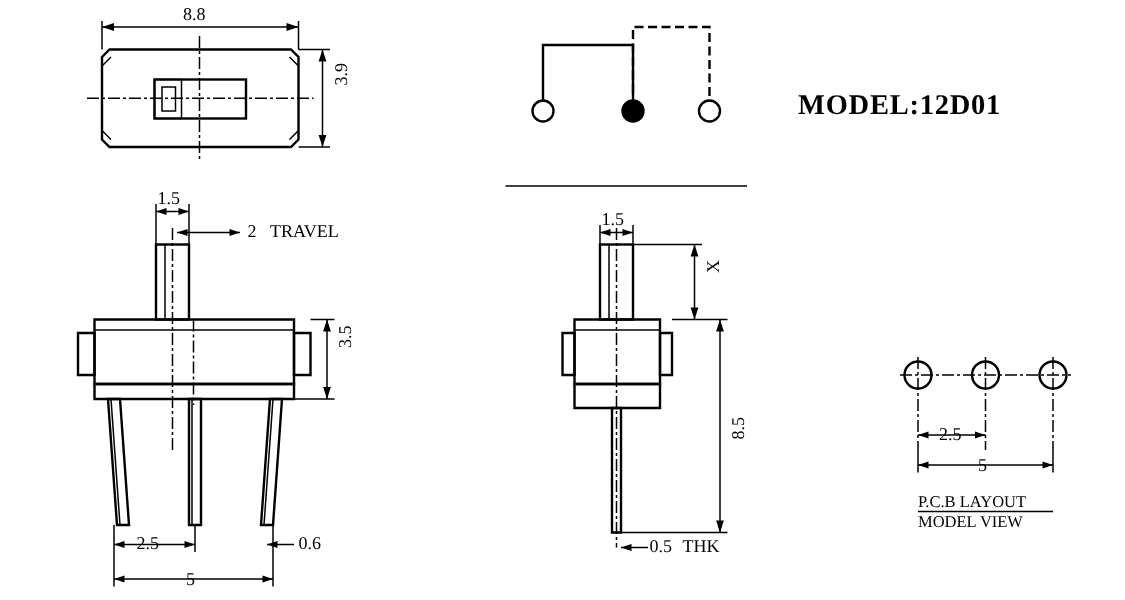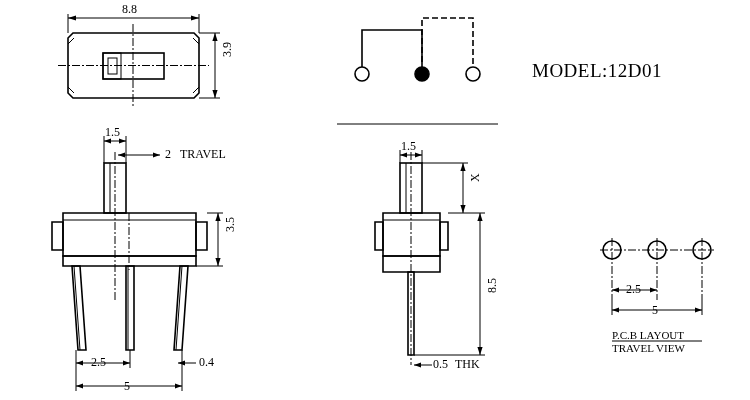--- a/index.html
+++ b/index.html
@@ -1,19 +1,19 @@
 <!DOCTYPE html>
 <html><head>
 <meta charset="utf-8">
 <style>
   html,body{margin:0;padding:0;}
   body{width:750px;height:400px;background:#ffffff;font-family:"Liberation Serif",serif;overflow:hidden;}
   #stage{position:relative;width:660px;height:400px;}
   .lbl{position:absolute;font-family:"Liberation Serif",serif;color:#000;white-space:nowrap;}
-  .big{font-size:19px;letter-spacing:.5px;}
+  .big{font-size:19px;letter-spacing:.5px;font-weight:bold;}
   .mid{font-size:13px;}
   .sm{font-size:12px;}
   .xs{font-size:11px;}
   svg{position:absolute;left:0;top:0;}
   .ln{stroke:#000;fill:none;}
   .thin{stroke-width:1;}
   .thk{stroke-width:1.6;}
   .dash{stroke-dasharray:6 3;}
   .cdash{stroke-dasharray:8 2 2 2;}
   .fillw{fill:#ffffff;}
@@ -177,30 +177,30 @@
   </svg>
 
   <div class="lbl sm" style="left:122px;top:2px;">8.8</div>
   <div class="lbl sm" style="left:220px;top:57px;transform:rotate(-90deg);transform-origin:left top;">3.9</div>
 
   <div class="lbl sm" style="left:105px;top:125px;">1.5</div>
   <div class="lbl sm" style="left:165px;top:147px;">2</div>
   <div class="lbl sm" style="left:180px;top:147px;">TRAVEL</div>
   <div class="lbl sm" style="left:223px;top:232px;transform:rotate(-90deg);transform-origin:left top;">3.5</div>
   <div class="lbl sm" style="left:91px;top:355px;">2.5</div>
-  <div class="lbl sm" style="left:199px;top:355px;">0.4</div>
+  <div class="lbl sm" style="left:199px;top:355px;">0.6</div>
   <div class="lbl sm" style="left:124px;top:379px;">5</div>
 
   <div class="lbl sm" style="left:401px;top:139px;">1.5</div>
   <div class="lbl sm" style="left:468px;top:182px;transform:rotate(-90deg);transform-origin:left top;">X</div>
   <div class="lbl sm" style="left:485px;top:293px;transform:rotate(-90deg);transform-origin:left top;">8.5</div>
   <div class="lbl sm" style="left:433px;top:357px;">0.5</div>
   <div class="lbl sm" style="left:455px;top:357px;">THK</div>
 
 
   <div class="lbl big" style="left:532px;top:60px;">MODEL:12D01</div>
 
   <div class="lbl sm" style="left:626px;top:282px;">2.5</div>
   <div class="lbl sm" style="left:652px;top:303px;">5</div>
   <div class="lbl xs" style="left:612px;top:329px;">P.C.B LAYOUT</div>
-  <div class="lbl xs" style="left:612px;top:342px;">TRAVEL VIEW</div>
+  <div class="lbl xs" style="left:612px;top:342px;">MODEL VIEW</div>
 
 </div>
 
 </body></html>

